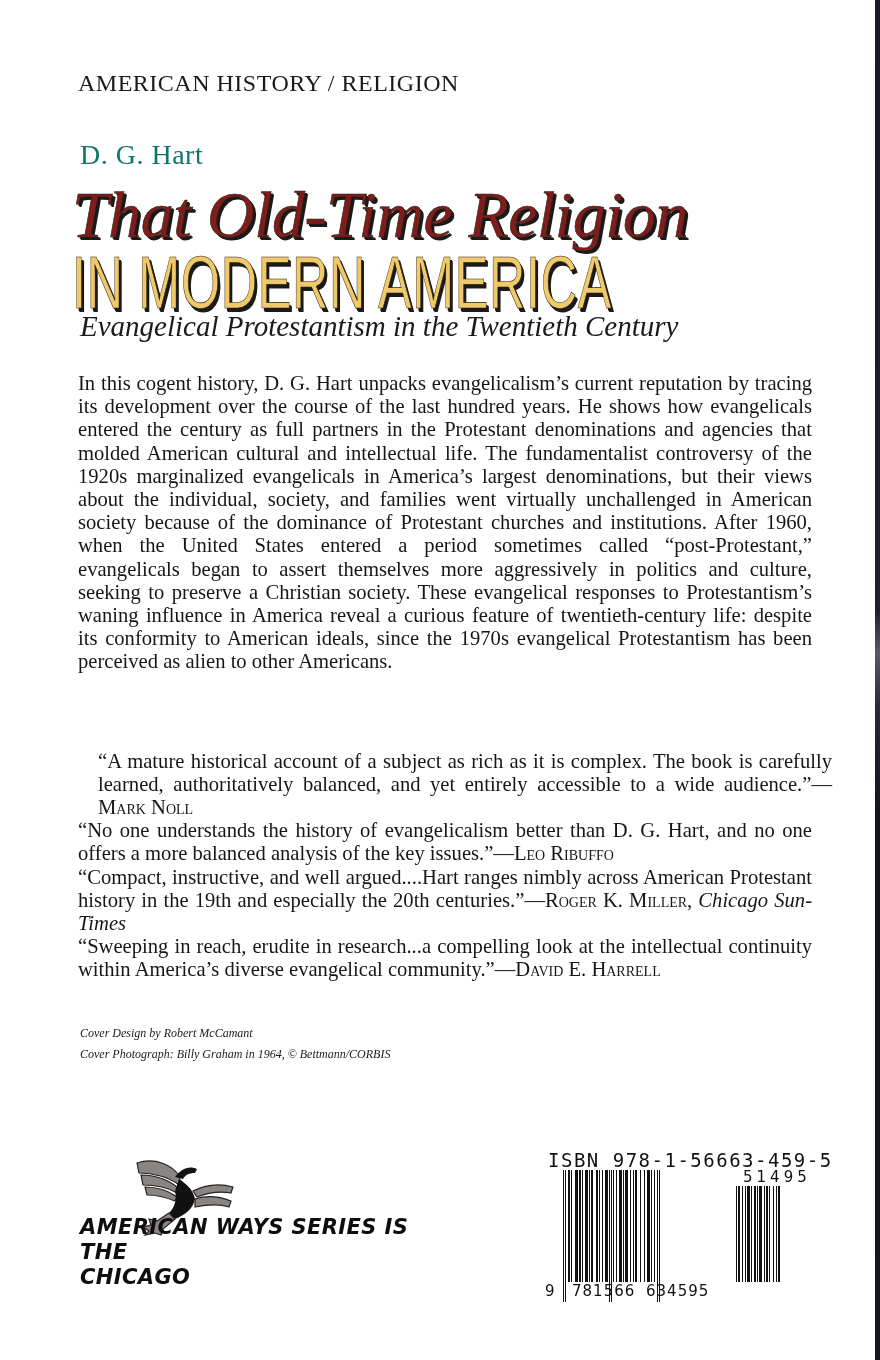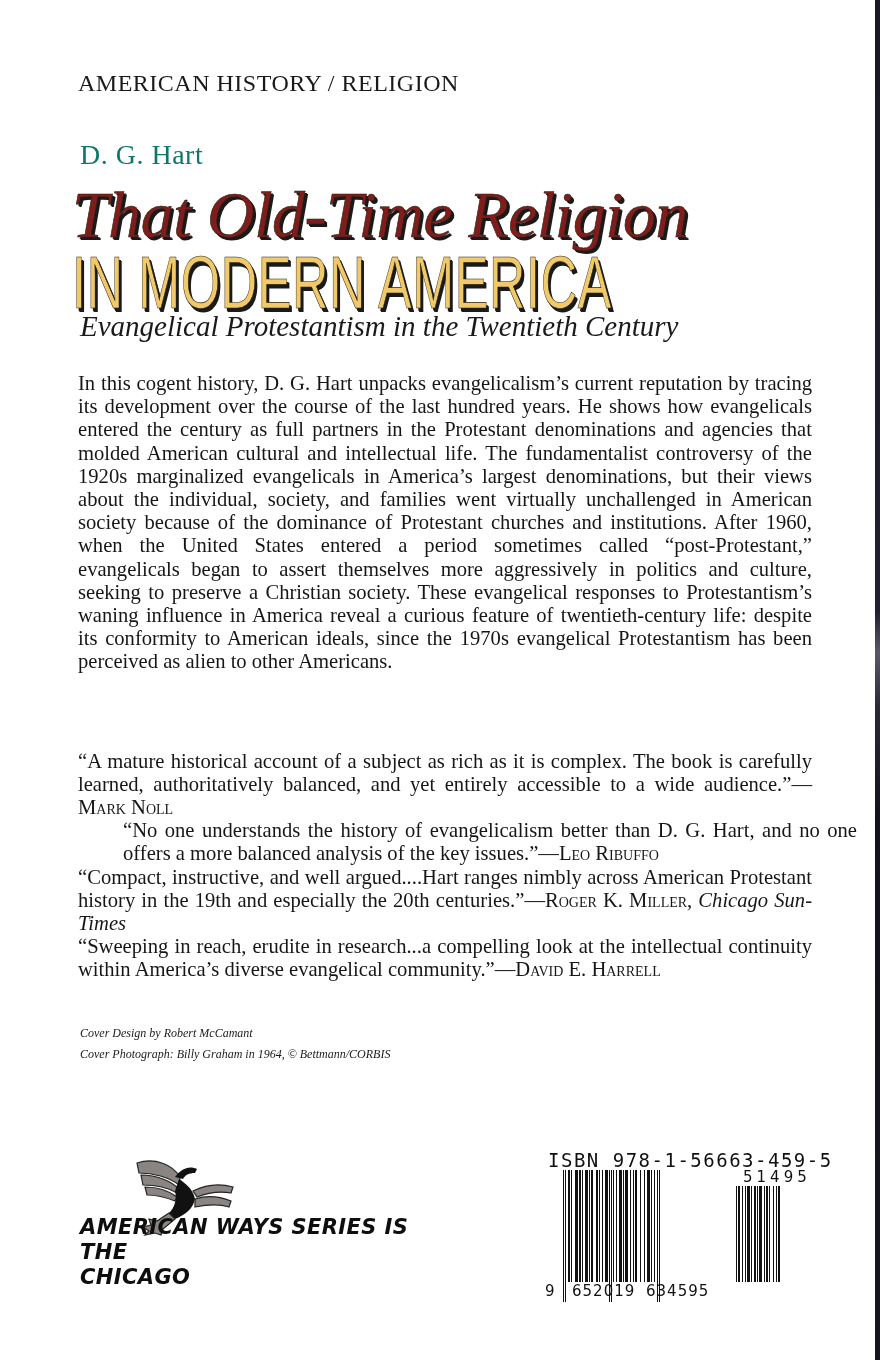--- a/index.html
+++ b/index.html
@@ -39,22 +39,22 @@
   .subtitle {
     position: absolute; left: 80px; top: 310px;
     font-size: 29px; font-style: italic; color: #1a1a1a; white-space: nowrap;
   }
   .body-text {
     position: absolute; left: 78px; width: 734px;
     font-size: 20.6px; line-height: 23.2px; text-align: justify;
     color: #161616;
   }
   .desc { top: 372px; }
-  .q1 { top: 750px; }
-  .q2 { top: 819px; margin-left: 45px; }
+  .q1 { top: 750px; margin-left: 20px; }
+  .q2 { top: 819px; }
   .q3 { top: 866px; }
   .q4 { top: 935px; }
   .sc { font-variant: small-caps; }
   .credits {
     position: absolute; left: 80px; top: 1023px;
     font-size: 12px; font-style: italic; line-height: 21px; color: #1a1a1a;
   }
   .publisher {
     position: absolute; left: 80px; top: 1215px;
     font-family: "DejaVu Sans", "Liberation Sans", sans-serif;
@@ -167,15 +167,15 @@
     <rect x="21" y="0" width="1" height="96" fill="#111"></rect>
     <rect x="23" y="0" width="3" height="96" fill="#111"></rect>
     <rect x="28" y="0" width="1" height="96" fill="#111"></rect>
     <rect x="30" y="0" width="2" height="96" fill="#111"></rect>
     <rect x="33" y="0" width="1" height="96" fill="#111"></rect>
     <rect x="37" y="0" width="1" height="96" fill="#111"></rect>
     <rect x="40" y="0" width="1" height="96" fill="#111"></rect>
     <rect x="42" y="0" width="2" height="96" fill="#111"></rect>
   </svg>
 <div class="bc-digit bc-lead">9</div>
-<div class="bc-digit bc-left">652019</div>
+<div class="bc-digit bc-left">781566</div>
 <div class="bc-digit bc-right">634595</div>
 <div class="bc-digit bc-addon">51495</div>
 
 </body></html>

